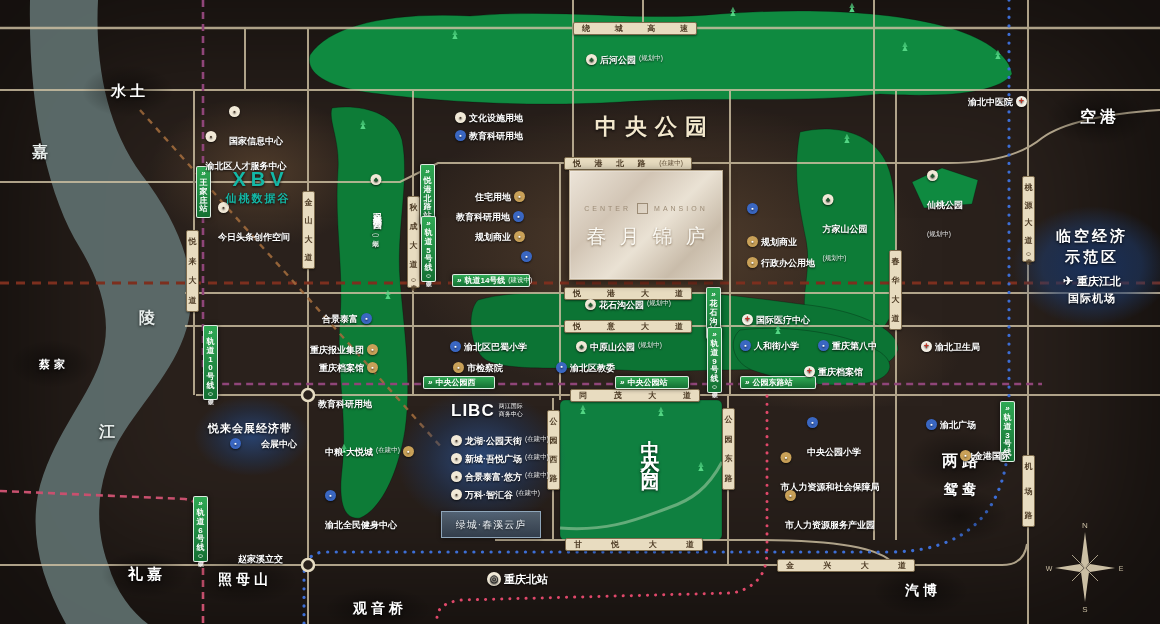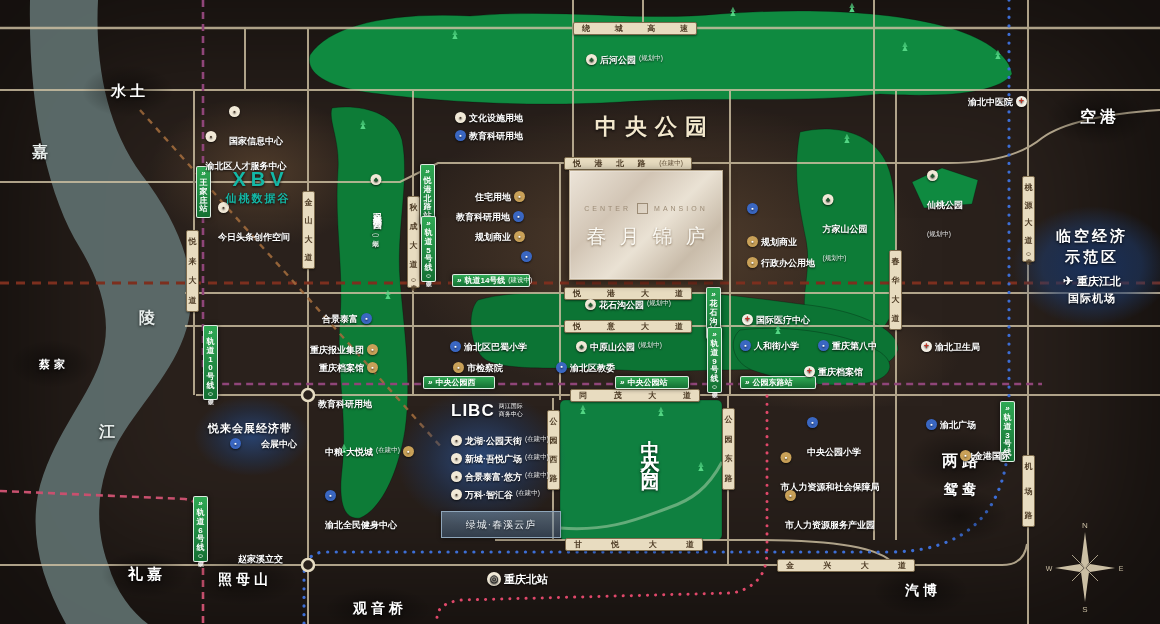--- a/index.html
+++ b/index.html
@@ -71,21 +71,21 @@
   #xbv{position:absolute;left:258px;top:168px;transform:translateX(-50%);text-align:center;color:#14b8a6;
        text-shadow:0 1px 3px rgba(0,0,0,.9)}
   #xbv-t{font-size:20px;font-weight:bold;letter-spacing:5px;text-indent:5px}
   #xbv-s{font-size:11px;font-weight:bold;letter-spacing:2px}
   
   #libc-head{position:absolute;left:451px;top:401px;display:flex;align-items:center;gap:4px;color:#fff;
              text-shadow:0 1px 2px rgba(0,0,0,.9)}
   #libc-t{font-size:17px;font-weight:bold;letter-spacing:1px}
   .libc-sub{display:flex;flex-direction:column;font-size:6px;line-height:1.3;opacity:.95}
   
-  #gt-box{position:absolute;left:441px;top:511px;width:120px;height:27px;
+  #gt-box{position:absolute;left:441px;top:511px;width:100px;height:27px;
           background:linear-gradient(180deg,rgba(120,150,178,.55),rgba(66,96,128,.5));
           border:1px solid #8fa6ba;display:flex;align-items:center;justify-content:center;
           color:#f0f5f9;font-size:10px;letter-spacing:1px;font-family:"Liberation Serif",serif;
           text-shadow:0 1px 2px rgba(0,0,0,.7);box-shadow:0 1px 4px rgba(0,0,0,.4)}
   
   #zone-linkong{display:flex;flex-direction:column;align-items:center;justify-content:center;gap:2px}
   .lk1{font-size:15px;letter-spacing:3px}
   .lk2{font-size:15px;letter-spacing:3px;margin-bottom:5px}
   .lk-air{display:flex;align-items:center;gap:4px;font-size:11px}
   .lk-air2{font-size:11px;letter-spacing:1px}

